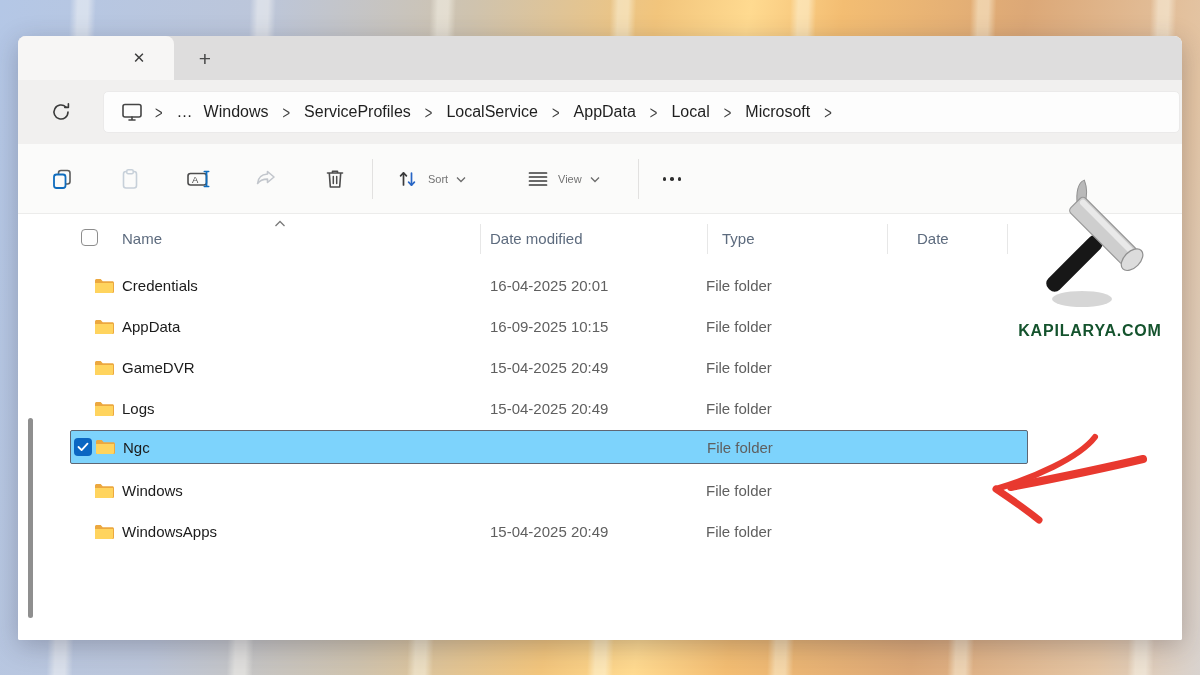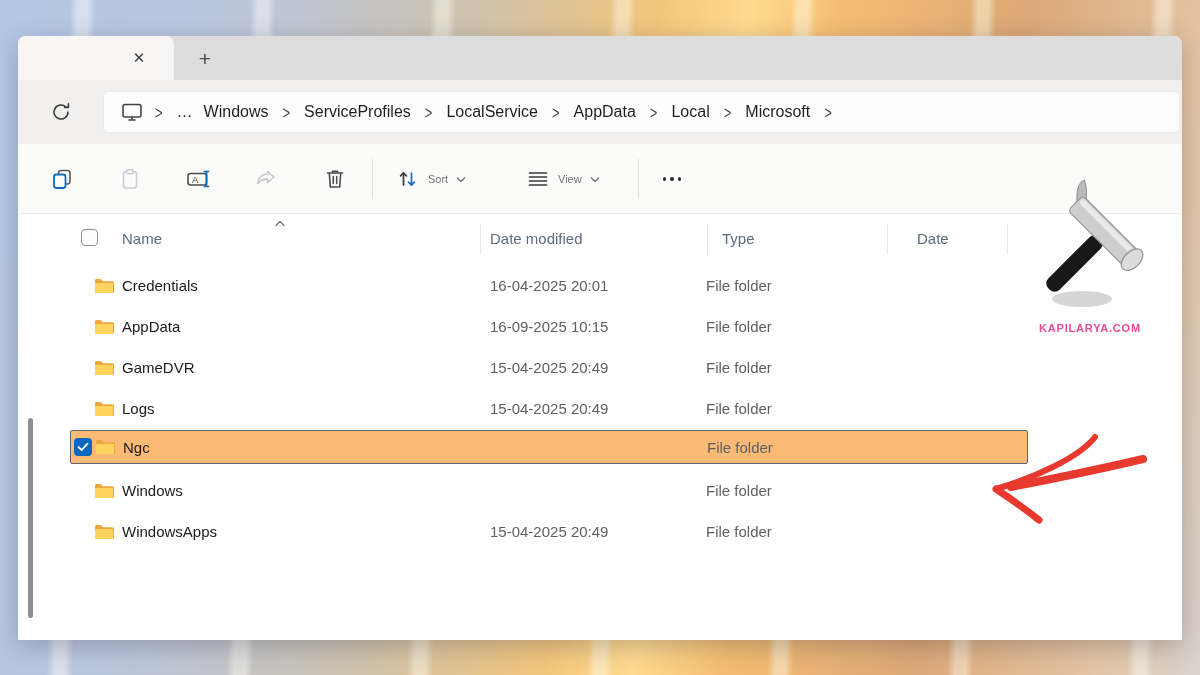--- a/index.html
+++ b/index.html
@@ -49,29 +49,29 @@
   .hcol{ position:absolute; top:186px; height:34px; line-height:34px; font-size:15px; color:#5d6b7e; }
   .hdiv{ position:absolute; top:188px; width:1px; height:30px; background:#e7e7e7; }
   .sortcaret{ position:absolute; left:256px; top:178px; }
 
   .row{ position:absolute; left:52px; width:958px; height:41px; }
   .row .ficon{ position:absolute; left:24px; top:50%; margin-top:-8px; }
   .row .fname{ position:absolute; left:52px; top:0; height:100%; display:flex; align-items:center; font-size:15px; color:#1b1b1b; }
   .row .fdate{ position:absolute; left:420px; top:0; height:100%; display:flex; align-items:center; font-size:15px; color:#5f5f5f; }
   .row .ftype{ position:absolute; left:636px; top:0; height:100%; display:flex; align-items:center; font-size:15px; color:#5f5f5f; }
   .row .fsize{ position:absolute; left:847px; top:0; height:100%; display:flex; align-items:center; font-size:15px; color:#5f5f5f; }
-  .row.selected{ top:394px; height:34px; background:#fdba74; border:1px solid #5f6673; border-radius:2px; }
+  .row.selected{ top:394px; height:34px; background:#7dd3fc; border:1px solid #5f6673; border-radius:2px; }
   .row.selected .fdate{ color:#4c4c4c; }
   .rcheck{ position:absolute; left:3px; top:50%; margin-top:-9px; width:18px; height:18px; background:#0b66c2; border-radius:4px;
     display:flex; align-items:center; justify-content:center; }
 
   .lscroll{ position:absolute; left:10px; top:382px; width:5px; height:200px; background:#8f8f8f; border-radius:3px; }
 
   .watermark{ position:absolute; left:992px; top:142px; width:160px; text-align:center; }
-  .wm-text{ margin-top:0px; font-size:11px; font-weight:bold; color:#ec4899; letter-spacing:.8px; }
+  .wm-text{ margin-top:0px; font-size:16px; font-weight:bold; color:#14532d; letter-spacing:.8px; }
 
   .redarrow{ position:absolute; left:957px; top:395px; pointer-events:none; }
 </style>
 </head>
 <body>
 
 <div class="stage">
   <div class="streaks"></div>
 
   <div class="window">

